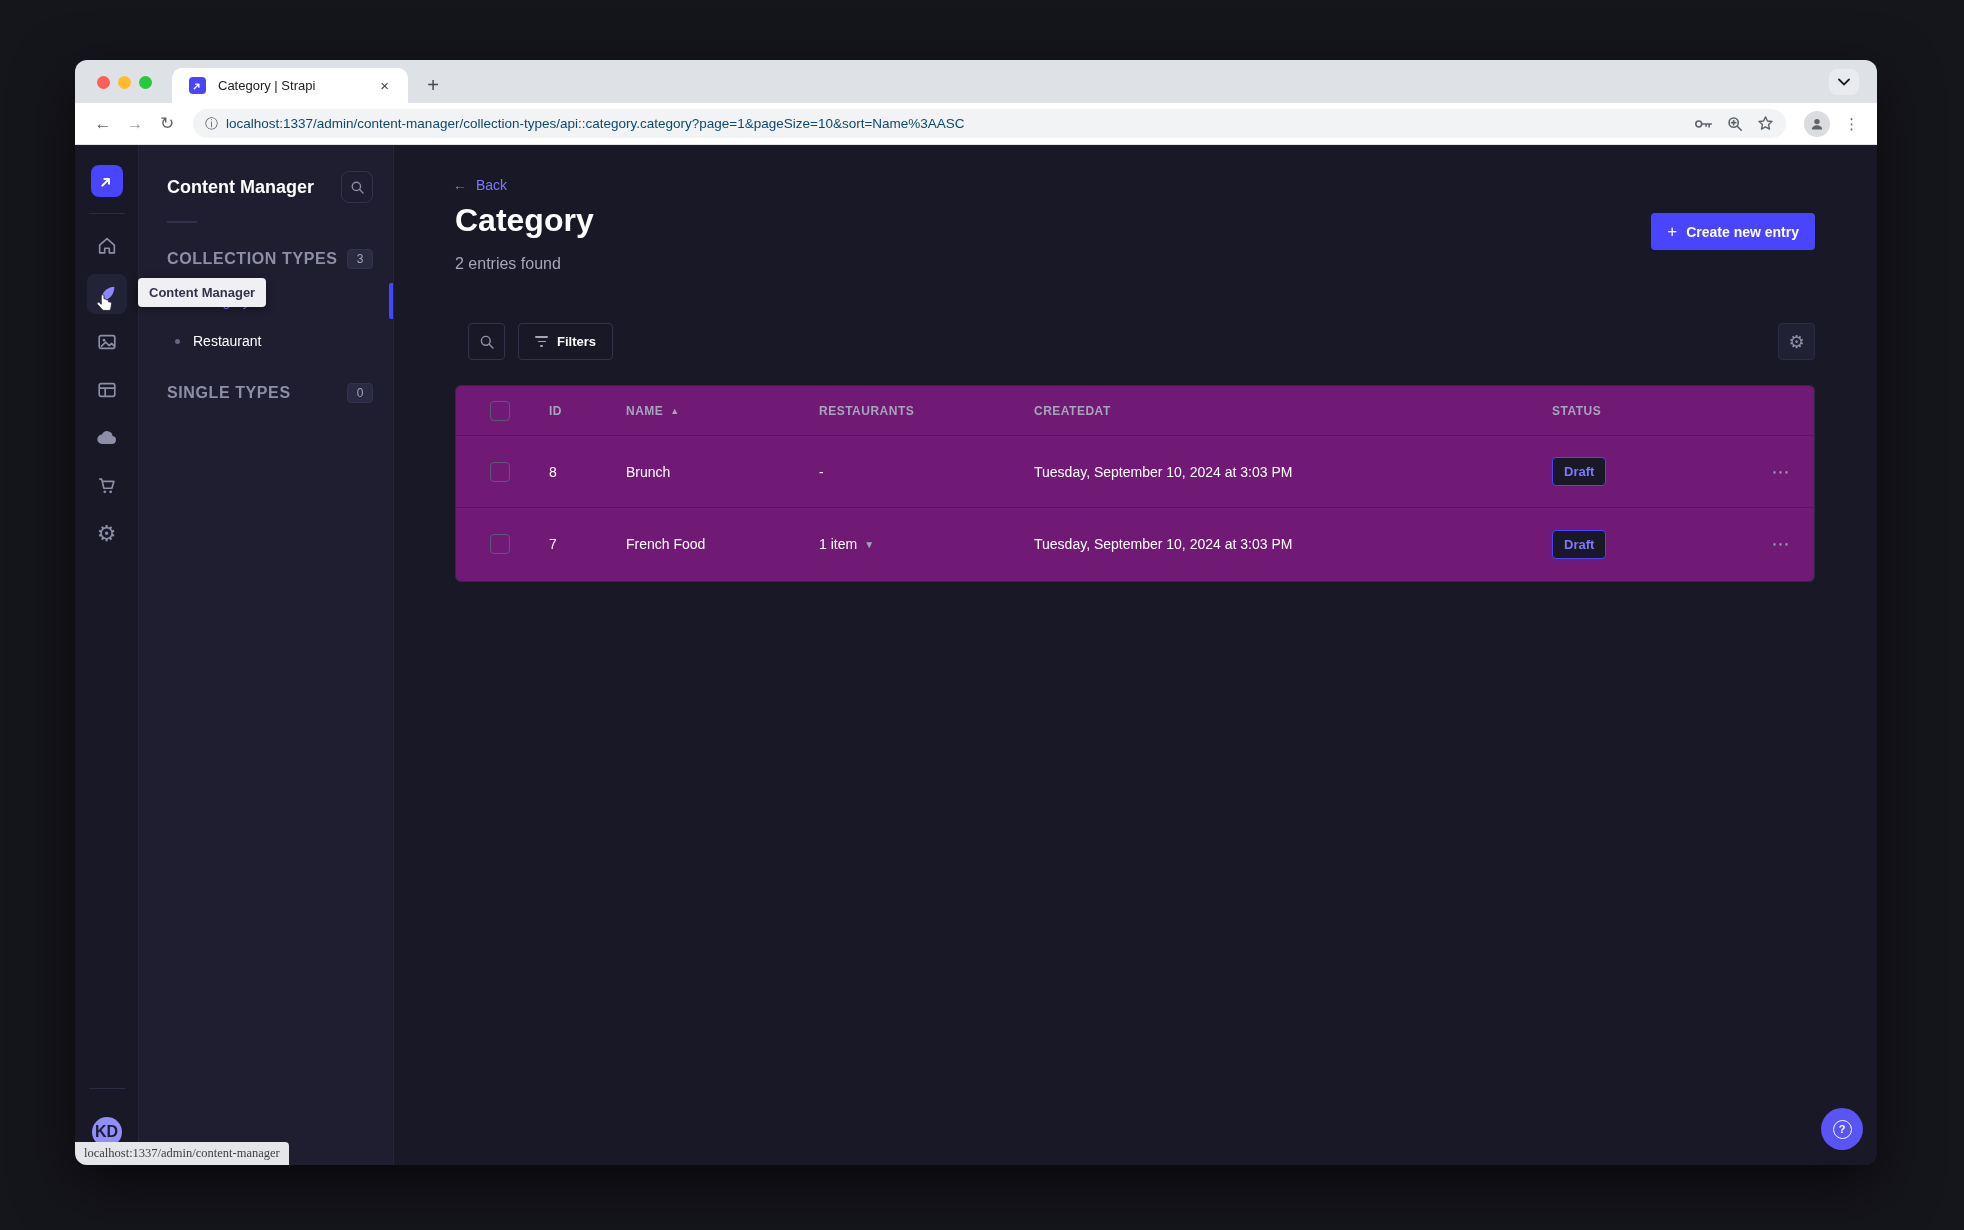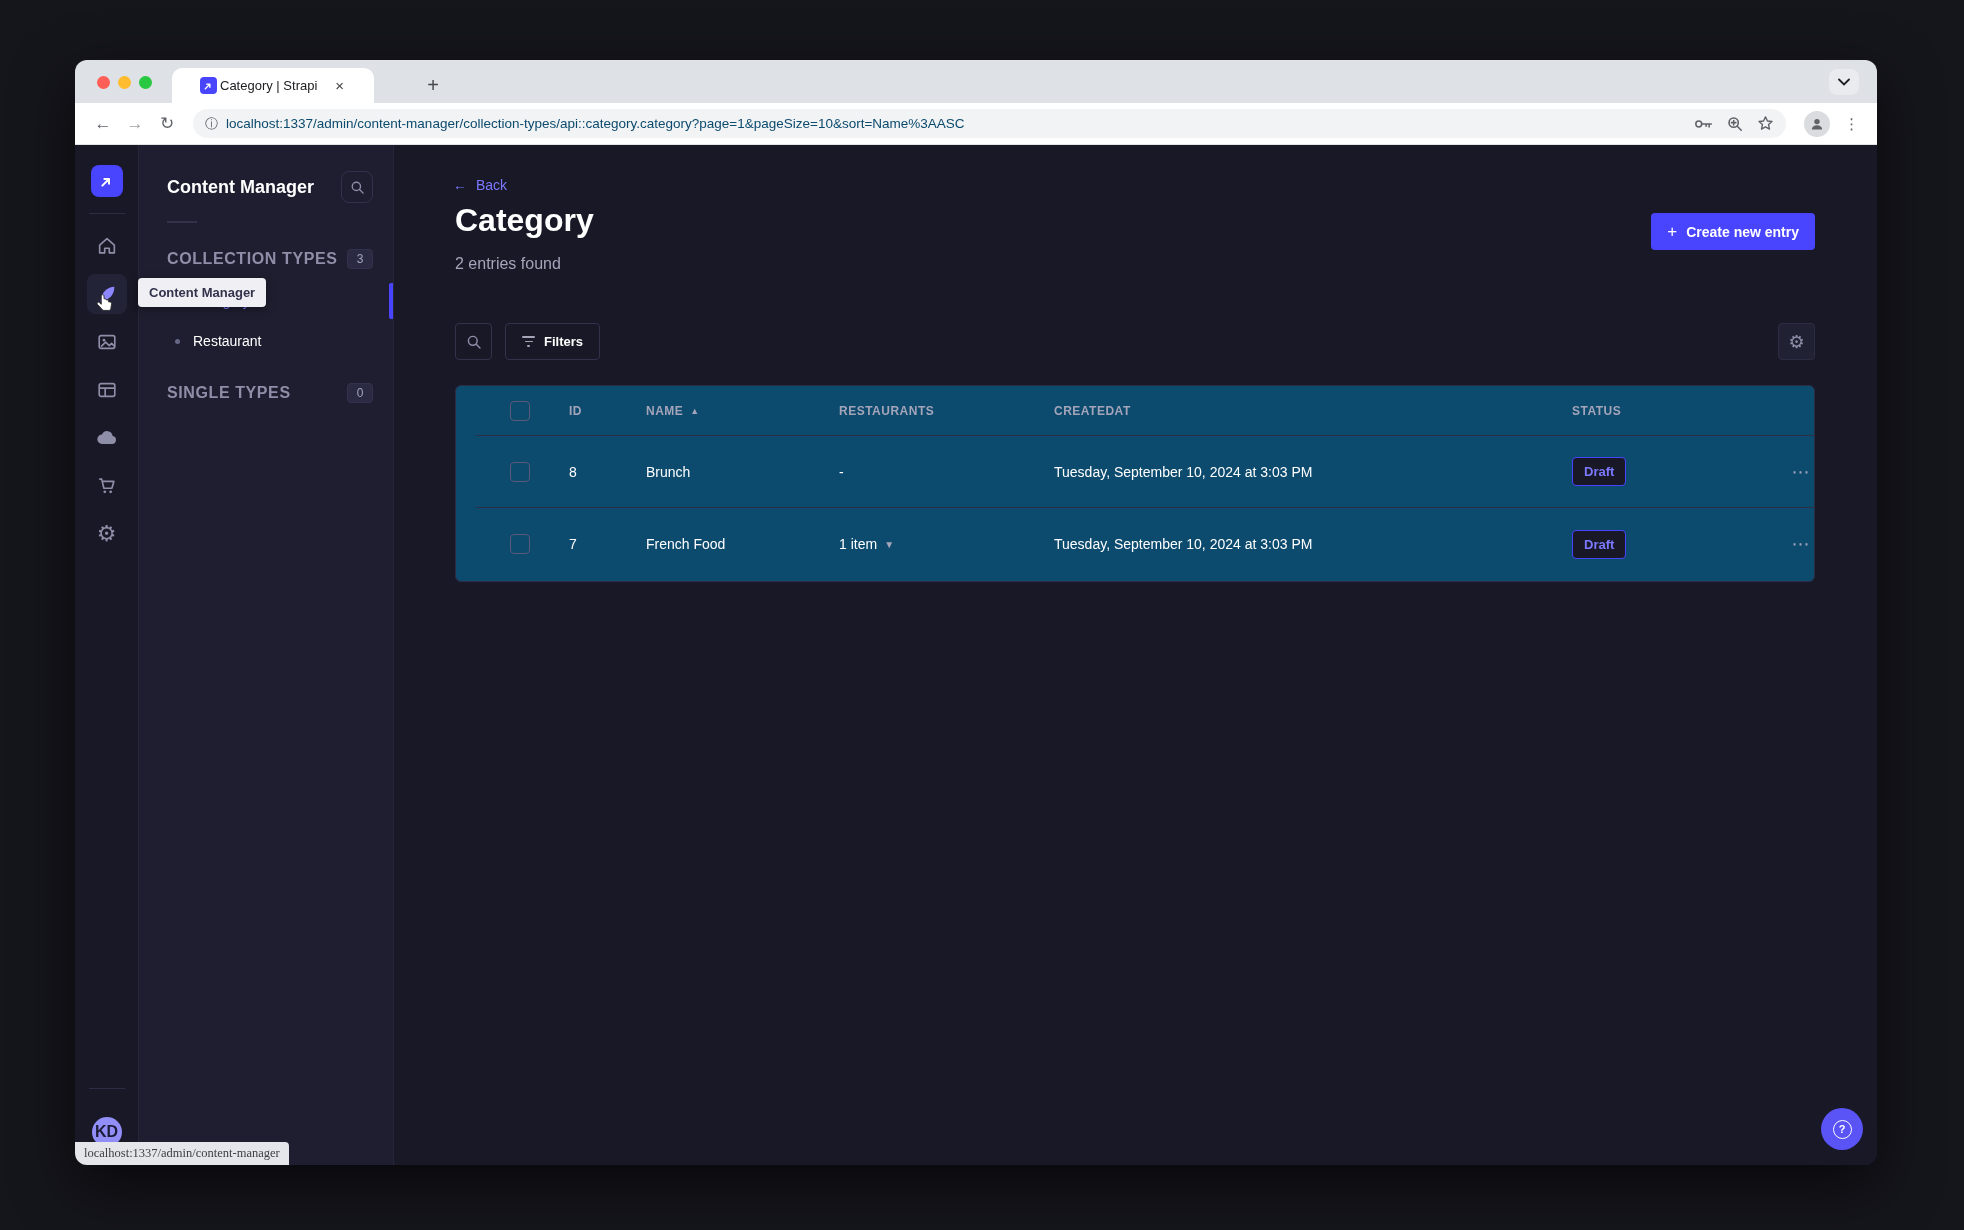--- a/index.html
+++ b/index.html
@@ -15,23 +15,23 @@
     border-radius:12px; overflow:hidden; background:#181826;
     box-shadow:0 20px 60px rgba(0,0,0,.6);
     display:flex; flex-direction:column;
   }
   
   .tabstrip { height:43px; background:#dee1e6; position:relative; flex:none; }
   .traffic { position:absolute; top:16px; left:22px; display:flex; gap:8px; }
   .light { width:13px; height:13px; border-radius:50%; }
   .light.red{background:#ff5f57;} .light.yellow{background:#febc2e;} .light.green{background:#28c840;}
   .tab {
-    position:absolute; left:97px; top:8px; width:202px; height:35px;
+    position:absolute; left:97px; top:8px; width:236px; height:35px;
     background:#ffffff; border-radius:10px 10px 0 0;
-    display:flex; align-items:center; padding:0 28px; gap:3px;
+    display:flex; align-items:center; padding:0 17px; gap:12px;
   }
   .favicon { width:17px; height:17px; border-radius:4px; background:#4945ff; display:flex; align-items:center; justify-content:center; flex:none; }
   .tab-title { font-size:13px; color:#202124; flex:1; white-space:nowrap; overflow:hidden; }
   .tab-close { font-size:15px; color:#444; cursor:default; padding:0 2px; }
   .newtab { position:absolute; left:344px; top:11px; font-size:20px; color:#45474a; width:28px; height:28px; display:flex; align-items:center; justify-content:center; border-radius:50%; }
   .tabsearch { position:absolute; right:18px; top:9px; width:30px; height:26px; background:#e9ebee; border-radius:8px; display:flex; align-items:center; justify-content:center; }
   .toolbar { height:42px; background:#ffffff; display:flex; align-items:center; padding:0 14px; gap:4px; flex:none; border-bottom:1px solid #e2e3e5; }
   .navbtn { font-size:17px; color:#5f6368; width:28px; height:28px; display:flex; align-items:center; justify-content:center; border-radius:50%; flex:none; }
   .navbtn.fwd { color:#9aa0a6; }
   .urlpill { flex:1; height:29px; background:#f1f3f4; border-radius:15px; margin:0 8px; display:flex; align-items:center; padding:0 12px; gap:8px; min-width:0; }
@@ -74,30 +74,30 @@
   .back-row { position:absolute; left:59px; top:32px; display:flex; align-items:center; gap:9px; color:#7b79ff; font-size:14px; }
   .page-title { position:absolute; left:61px; top:57px; font-size:32px; font-weight:700; color:#ffffff; }
   .page-sub { position:absolute; left:61px; top:110px; font-size:16px; color:#a5a5ba; }
   .create-btn {
     position:absolute; right:62px; top:68px; height:37px;
     background:#4945ff; color:#ffffff; font-size:14px; font-weight:600;
     border:none; border-radius:4px; padding:0 16px; display:flex; align-items:center; gap:9px;
     font-family:"Liberation Sans", sans-serif;
   }
   .create-plus { font-size:17px; font-weight:400; }
-  .list-toolbar-left { position:absolute; left:61px; top:178px; display:flex; gap:13px; }
+  .list-toolbar-left { position:absolute; left:74px; top:178px; display:flex; gap:13px; }
   .sq-btn { width:37px; height:37px; border:1px solid #32324d; background:transparent; border-radius:4px; display:flex; align-items:center; justify-content:center; color:#8e8ea9; }
   .filters-btn { height:37px; border:1px solid #32324d; background:transparent; border-radius:4px; display:flex; align-items:center; gap:9px; padding:0 16px; color:#ffffff; font-size:13px; font-weight:600; font-family:"Liberation Sans", sans-serif; }
   .filter-glyph { display:flex; flex-direction:column; align-items:center; gap:2.5px; }
   .filter-glyph i { display:block; height:1.8px; background:#a5a5ba; border-radius:1px; }
   .filter-glyph i:nth-child(1){width:13px;} .filter-glyph i:nth-child(2){width:8px;} .filter-glyph i:nth-child(3){width:3.5px;}
   .cog-btn { position:absolute; right:62px; top:178px; width:37px; height:37px; background:#212134; border:1px solid #2c2c45; border-radius:4px; display:flex; align-items:center; justify-content:center; color:#8e8ea9; font-size:18px; }
   .card {
     position:absolute; left:61px; top:240px; width:1360px; height:197px;
-    background:#0c4a6e; border:1px solid #2c2c45; border-radius:6px;padding-left:20px;
+    background:#701a75; border:1px solid #2c2c45; border-radius:6px;
   }
   .t-grid { display:grid; grid-template-columns:93px 77px 193px 215px 518px 194px 70px; align-items:center; }
   .t-head { height:50px; border-bottom:1px solid #2d2d44; }
   .t-row { height:72px; }
   .t-row.divided { border-bottom:1px solid #2d2d44; }
   .th { font-size:12px; font-weight:700; letter-spacing:.5px; color:#a5a5ba; display:flex; align-items:center; gap:7px; }
   .td { font-size:14px; color:#ffffff; display:flex; align-items:center; gap:7px; }
   .cb-wrap { display:flex; justify-content:flex-end; padding-right:39px; }
   .checkbox { width:20px; height:20px; border:1px solid #5a5a78; border-radius:4px; background:transparent; }
   .sort-arrow { font-size:9px; color:#a5a5ba; }

